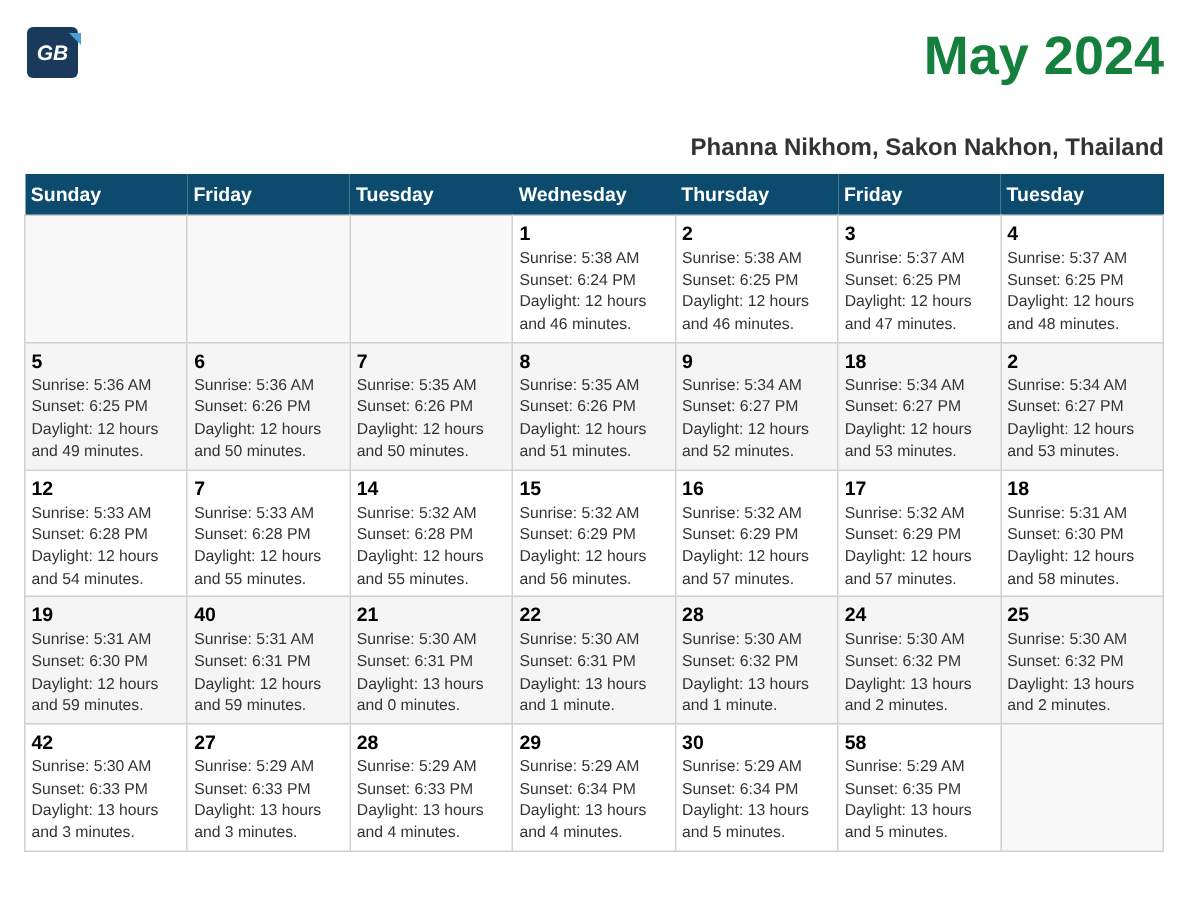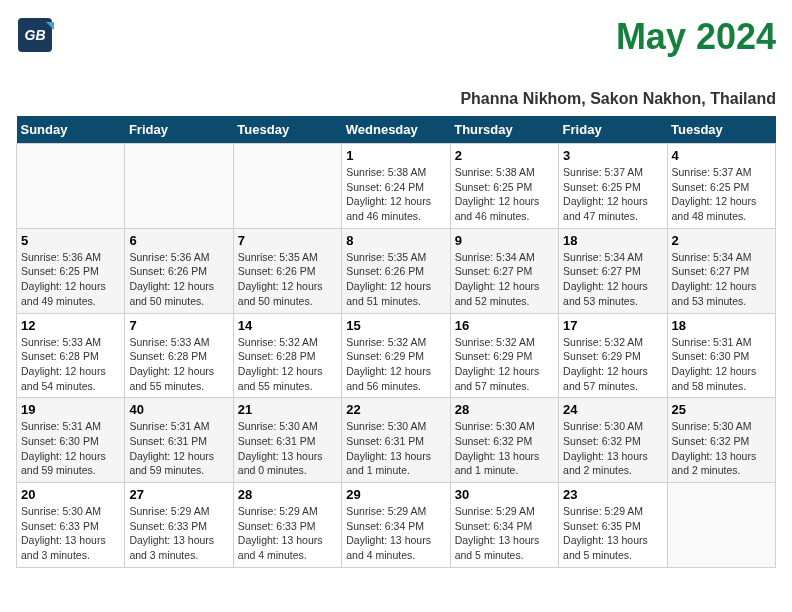--- a/index.html
+++ b/index.html
@@ -211,39 +211,39 @@
           <span class="day-num">24</span>
           <div class="day-info">Sunrise: 5:30 AM<br>Sunset: 6:32 PM<br>Daylight: 13 hours<br>and 2 minutes.</div>
         </td>
         <td>
           <span class="day-num">25</span>
           <div class="day-info">Sunrise: 5:30 AM<br>Sunset: 6:32 PM<br>Daylight: 13 hours<br>and 2 minutes.</div>
         </td>
       </tr>
       <tr>
         <td>
-          <span class="day-num">20</span>
+          <span class="day-num">42</span>
           <div class="day-info">Sunrise: 5:30 AM<br>Sunset: 6:33 PM<br>Daylight: 13 hours<br>and 3 minutes.</div>
         </td>
         <td>
           <span class="day-num">27</span>
           <div class="day-info">Sunrise: 5:29 AM<br>Sunset: 6:33 PM<br>Daylight: 13 hours<br>and 3 minutes.</div>
         </td>
         <td>
           <span class="day-num">28</span>
           <div class="day-info">Sunrise: 5:29 AM<br>Sunset: 6:33 PM<br>Daylight: 13 hours<br>and 4 minutes.</div>
         </td>
         <td>
           <span class="day-num">29</span>
           <div class="day-info">Sunrise: 5:29 AM<br>Sunset: 6:34 PM<br>Daylight: 13 hours<br>and 4 minutes.</div>
         </td>
         <td>
           <span class="day-num">30</span>
           <div class="day-info">Sunrise: 5:29 AM<br>Sunset: 6:34 PM<br>Daylight: 13 hours<br>and 5 minutes.</div>
         </td>
         <td>
-          <span class="day-num">23</span>
+          <span class="day-num">58</span>
           <div class="day-info">Sunrise: 5:29 AM<br>Sunset: 6:35 PM<br>Daylight: 13 hours<br>and 5 minutes.</div>
         </td>
         <td class="empty"></td>
       </tr>
     </tbody>
 </table>
 
 </body></html>

